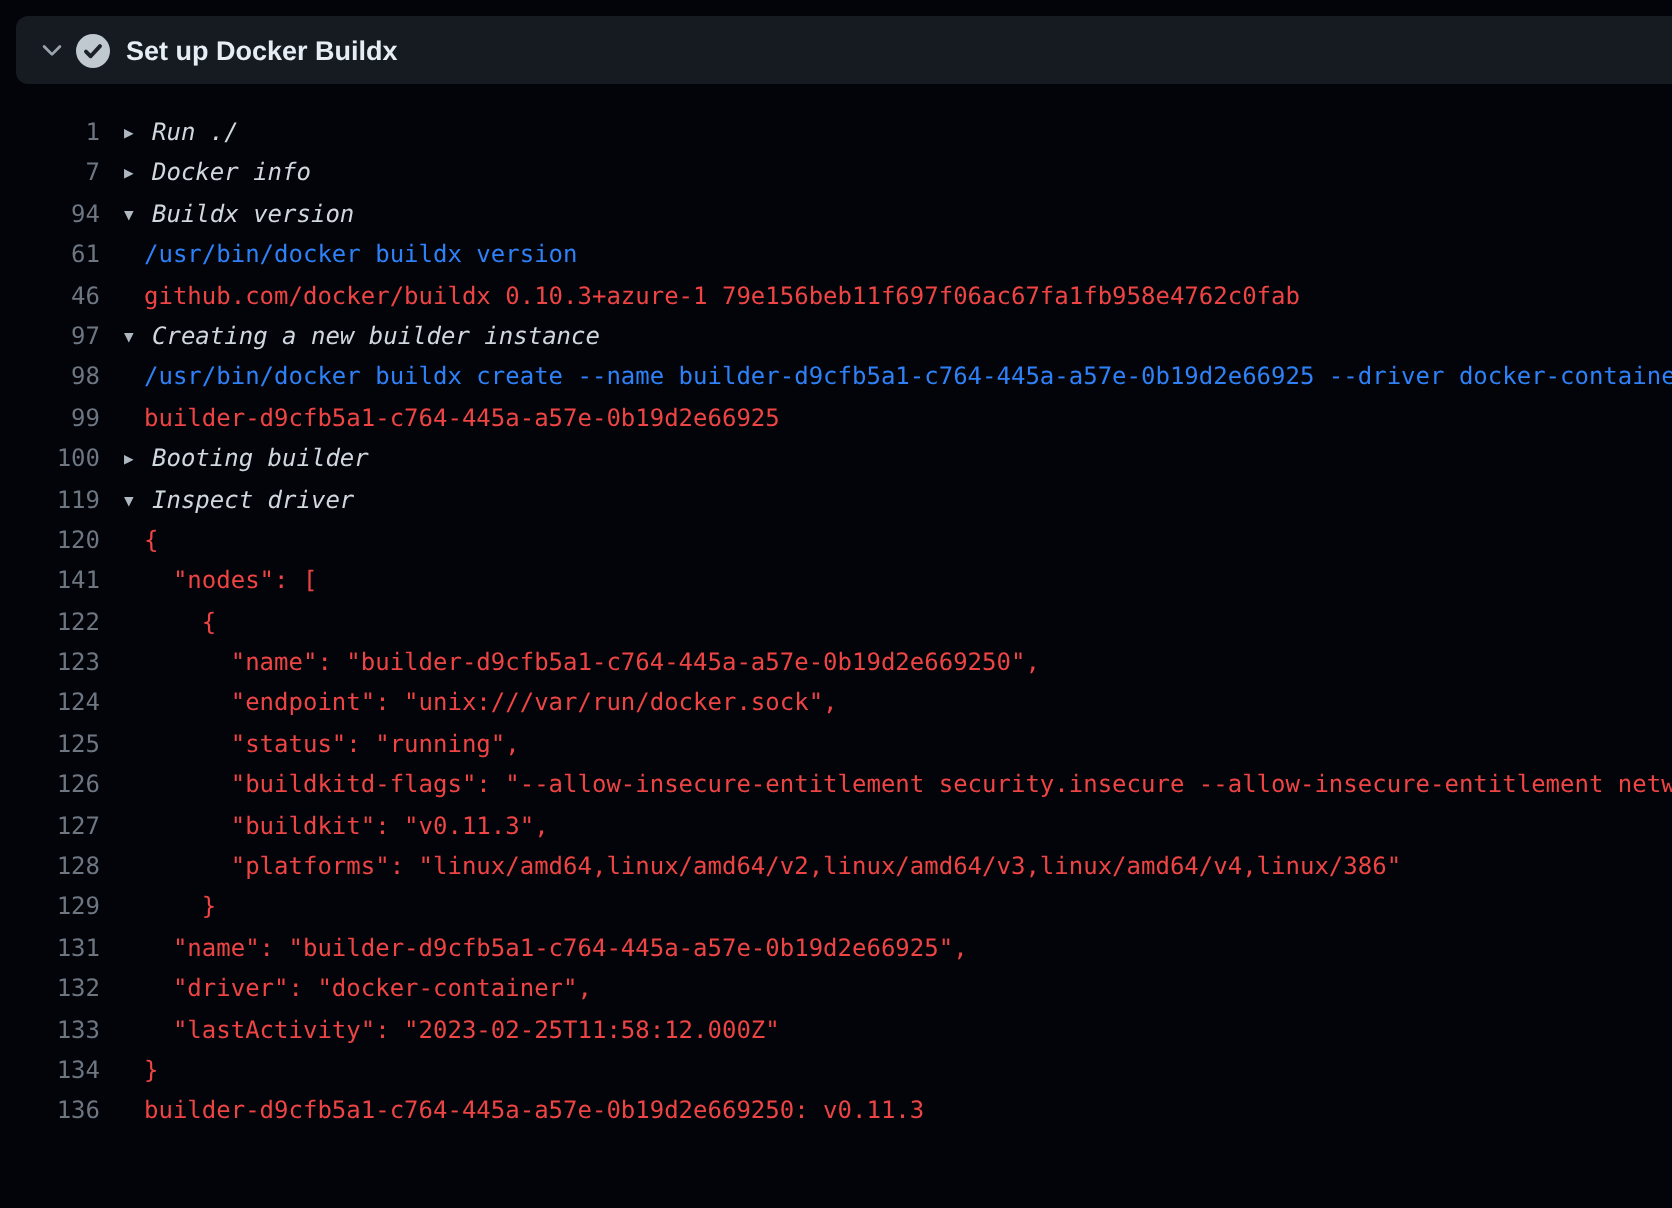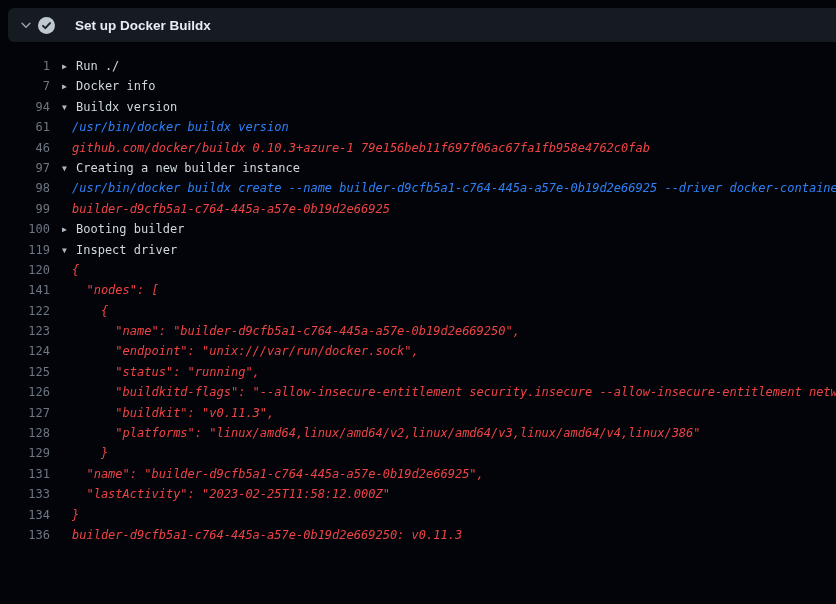--- a/index.html
+++ b/index.html
@@ -19,21 +19,21 @@
     padding: 0 8px 0 6px;
     cursor: pointer;
   }
   .chev-btn {
     width: 24px; height: 24px;
     display: flex; align-items: center; justify-content: center;
     flex: none;
   }
   .check-wrap { flex: none; width: 17px; height: 17px; display: flex; }
   .step-title {
-    margin-left: 20px;
+    margin-left: 8px;
     color: #e6edf3;
     font-weight: 600;
     font-size: 13.5px;
     white-space: nowrap;
   }
   .log {
     padding-top: 14px;
     font-family: "DejaVu Sans Mono", monospace;
     font-size: 12px;
   }
@@ -42,29 +42,29 @@
     height: 20.4px; line-height: 20.4px;
     white-space: pre;
   }
   .ln {
     flex: none; width: 50px;
     text-align: right;
     color: #6e7681;
     cursor: pointer;
   }
   .content { margin-left: 12px; flex: 1 1 auto; overflow: hidden; }
-  .content.group { cursor: pointer; }
+  .content.group { cursor: pointer; font-style: italic; }
   .arrow {
     display: inline-block; width: 14px;
     font-size: 8px;
     color: #afb8c1;
     vertical-align: 1px;
   }
   .gtitle { color: #d0d7de; }
-  .content.plain { padding-left: 10px; font-style: italic; }
+  .content.plain { padding-left: 10px; }
   .content.out { color: #ef4444; }
   .content.cmd { color: #2f81f7; }
 </style>
 </head>
 <body>
 
 <div class="app">
 
   <header class="step-header">
     <span class="chev-btn">
@@ -96,18 +96,19 @@
       <div class="row"><span class="ln">141</span><span class="content plain out">  "nodes": [</span></div>
       <div class="row"><span class="ln">122</span><span class="content plain out">    {</span></div>
       <div class="row"><span class="ln">123</span><span class="content plain out">      "name": "builder-d9cfb5a1-c764-445a-a57e-0b19d2e669250",</span></div>
       <div class="row"><span class="ln">124</span><span class="content plain out">      "endpoint": "unix:///var/run/docker.sock",</span></div>
       <div class="row"><span class="ln">125</span><span class="content plain out">      "status": "running",</span></div>
       <div class="row"><span class="ln">126</span><span class="content plain out">      "buildkitd-flags": "--allow-insecure-entitlement security.insecure --allow-insecure-entitlement network.host",</span></div>
       <div class="row"><span class="ln">127</span><span class="content plain out">      "buildkit": "v0.11.3",</span></div>
       <div class="row"><span class="ln">128</span><span class="content plain out">      "platforms": "linux/amd64,linux/amd64/v2,linux/amd64/v3,linux/amd64/v4,linux/386"</span></div>
       <div class="row"><span class="ln">129</span><span class="content plain out">    }</span></div>
       <div class="row"><span class="ln">131</span><span class="content plain out">  "name": "builder-d9cfb5a1-c764-445a-a57e-0b19d2e66925",</span></div>
+      <div class="row"><span class="ln">132</span><span class="content plain out">  "driver": "docker-container",</span></div>
       <div class="row"><span class="ln">133</span><span class="content plain out">  "lastActivity": "2023-02-25T11:58:12.000Z"</span></div>
       <div class="row"><span class="ln">134</span><span class="content plain out">}</span></div>
       <div class="row"><span class="ln">136</span><span class="content plain out">builder-d9cfb5a1-c764-445a-a57e-0b19d2e669250: v0.11.3</span></div>
     </div>
 
 </div>
 
 </body></html>

